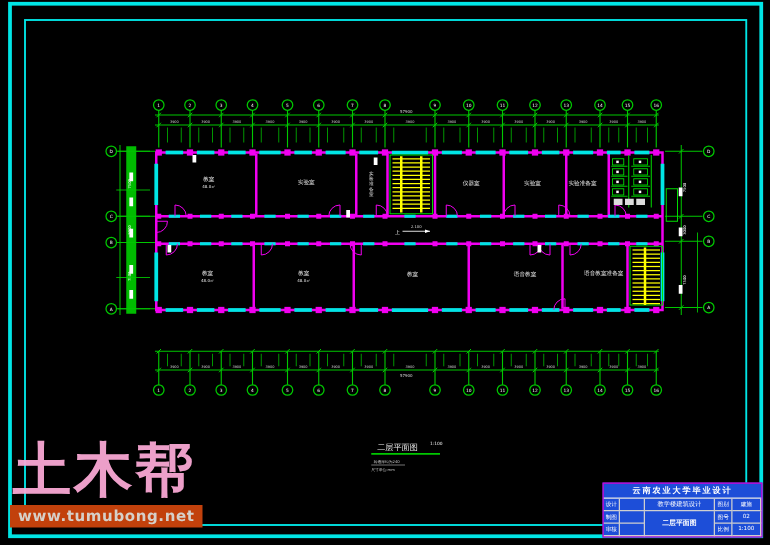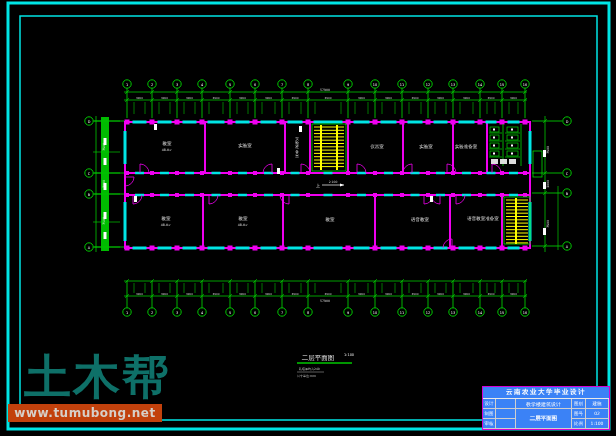--- a/index.html
+++ b/index.html
@@ -1,26 +1,26 @@
 <!DOCTYPE html>
 <html><head>
 <meta charset="utf-8">
 <style>
   html,body{margin:0;padding:0;background:#000;}
   .stage{position:relative;width:616px;height:436px;background:#000;overflow:hidden;
          font-family:"DejaVu Sans",sans-serif;}
   svg{position:absolute;left:0;top:0;}
   .watermark{position:absolute;left:10px;top:351px;width:300px;
              font-size:47px;font-weight:bold;line-height:1.1;letter-spacing:2px;
-             color:#0f766e;opacity:.95;padding-left:14px;}
+             color:#f9a8d4;opacity:.95;}
   .wmurl{position:absolute;left:8px;top:404px;width:154px;height:18px;
          background:#c2410c;color:#d6d0c9;font-weight:bold;font-size:12px;
          letter-spacing:.5px;line-height:18px;text-align:center;}
   .tb{position:absolute;left:482px;top:386px;width:128px;height:44px;
-      border:1.5px solid #d400d4;background:#3b82f6;color:#fff;
+      border:1.5px solid #d400d4;background:#1d4ed8;color:#fff;
       display:flex;flex-direction:column;box-sizing:border-box;}
   .tb-title{height:11px;border-bottom:1px solid #e8e8e8;font-size:6.5px;font-weight:bold;
             text-align:center;line-height:11px;letter-spacing:1.5px;white-space:nowrap;overflow:hidden;}
   .tb-grid{flex:1;display:grid;grid-template-columns:13px 20px 56px 14px 1fr;
            grid-auto-rows:1fr;}
   .tb-grid>div{border-right:.5px solid #cfcfcf;border-bottom:.5px solid #cfcfcf;
                font-size:4.5px;display:flex;align-items:center;justify-content:center;
                overflow:hidden;white-space:nowrap;}
   .tb-mid{grid-column:3;grid-row:2/4;font-size:5.5px !important;font-weight:bold;}
 </style>

